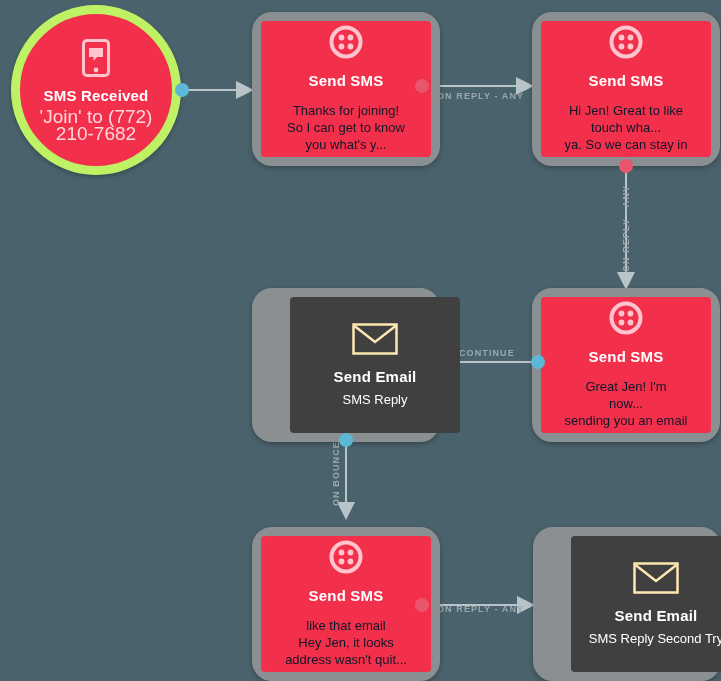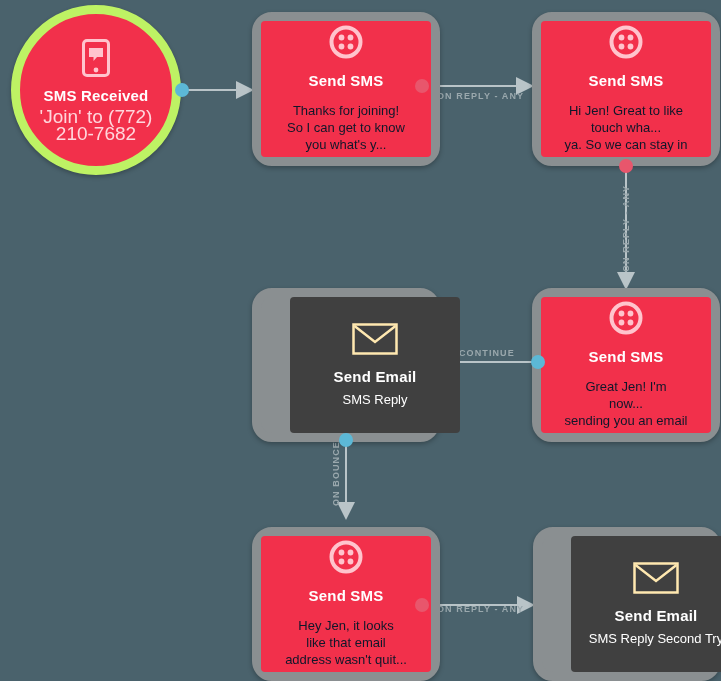--- a/index.html
+++ b/index.html
@@ -262,22 +262,22 @@
         <svg width="34" height="34" viewBox="0 0 34 34">
           <circle cx="17" cy="17" r="14.5" fill="none" stroke="#ffc4cd" stroke-width="4"></circle>
           <circle cx="12.5" cy="12.5" r="2.9" fill="#ffc4cd"></circle>
           <circle cx="21.5" cy="12.5" r="2.9" fill="#ffc4cd"></circle>
           <circle cx="12.5" cy="21.5" r="2.9" fill="#ffc4cd"></circle>
           <circle cx="21.5" cy="21.5" r="2.9" fill="#ffc4cd"></circle>
         </svg>
       </span>
       <div class="n-title">Send SMS</div>
       <div class="n-body">
+        <div>like that email</div>
         <div>Hey Jen, it looks</div>
-        <div>like that email</div>
         <div>address wasn't quit...</div>
       </div>
     </div>
   </div>
   <div class="dot in" style="left:415px; top:598px;"></div>
 
   <div class="node email" style="left:533px; top:527px;">
     <div class="body">
       <span class="n-icon">
         <svg width="46" height="32" viewBox="0 0 46 32">

